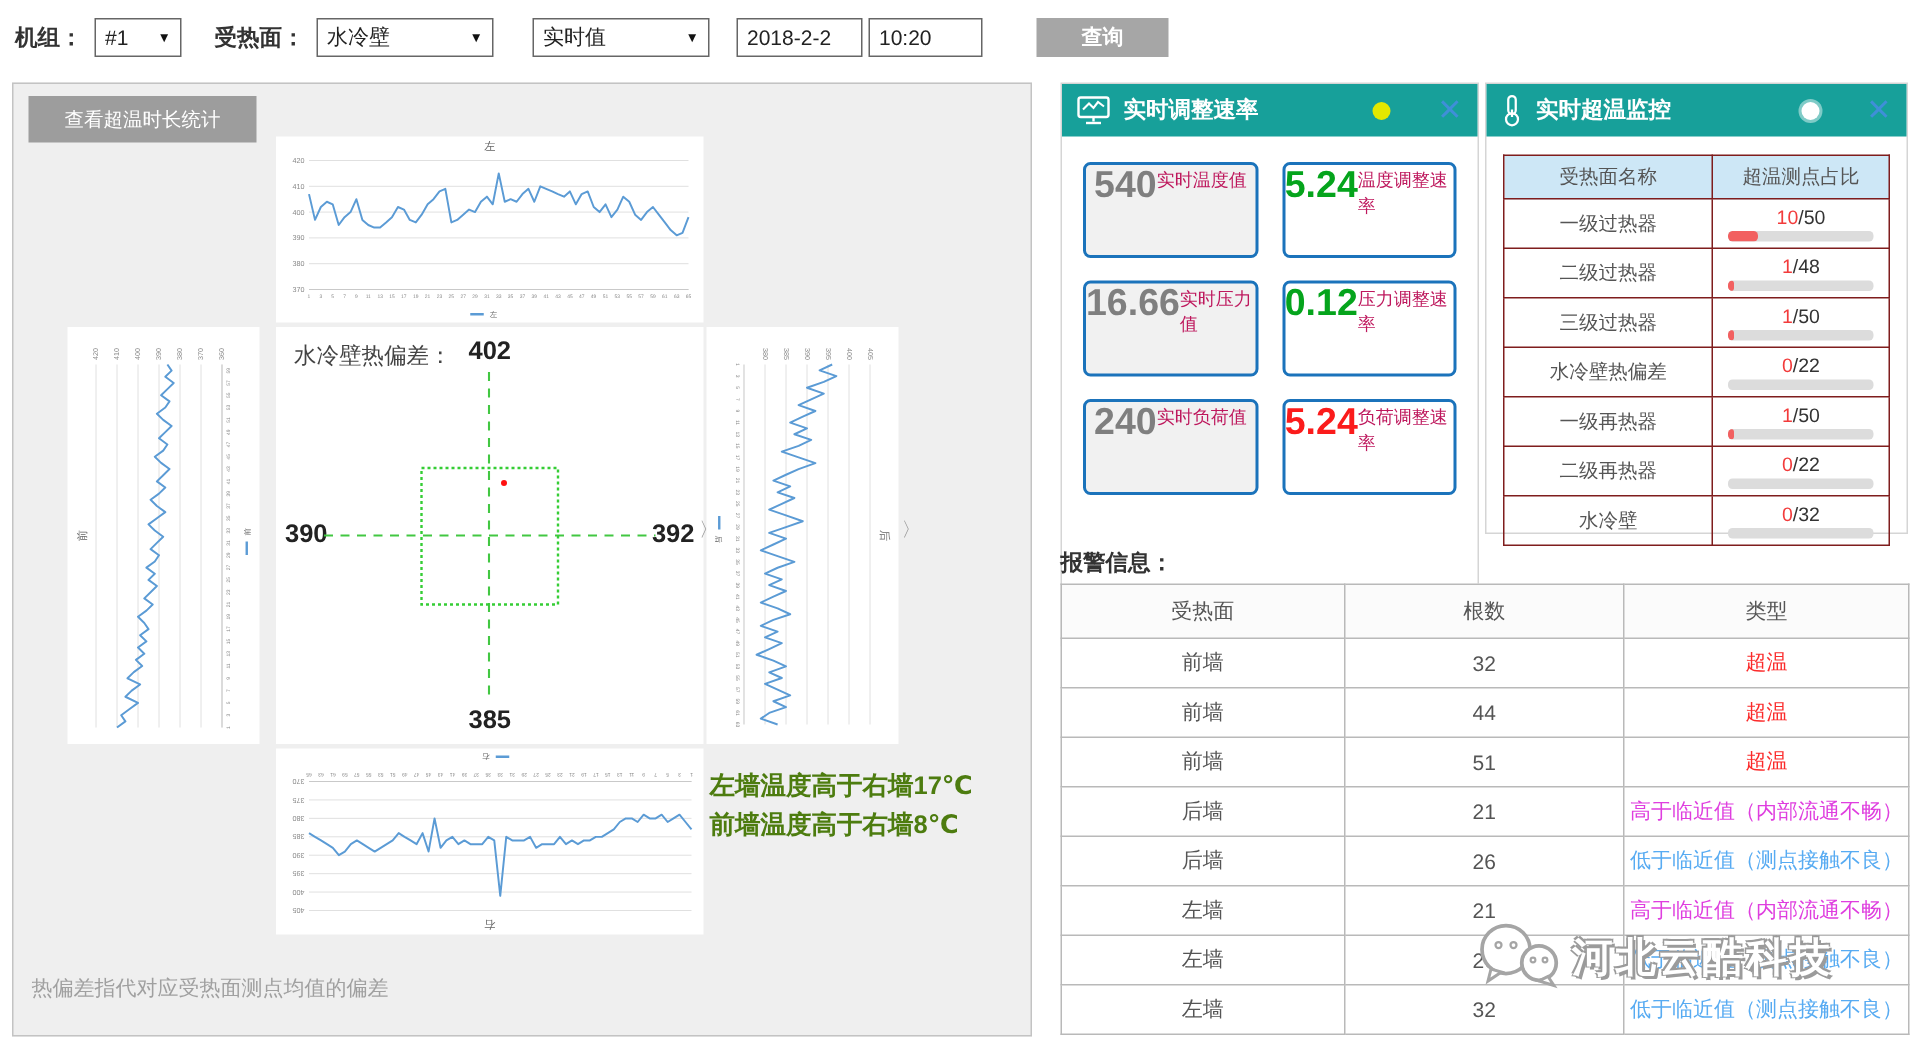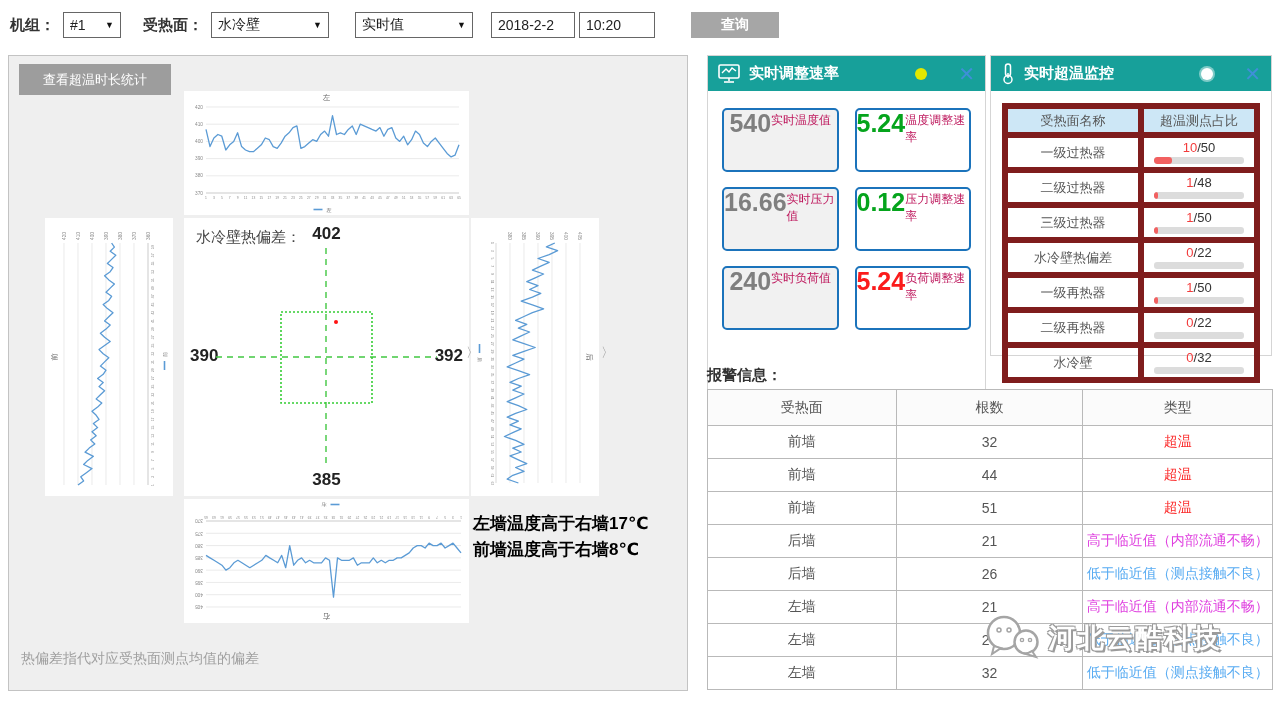--- a/index.html
+++ b/index.html
@@ -33,42 +33,42 @@
   .rot90  { transform:rotate(90deg); }
   .rot180 svg { transform:rotate(180deg); }
   .chev { position:absolute; font-size:13px; color:#9a9a9a; }
   .dev-title { position:absolute; left:12px; top:10px; font-size:15px; color:#444; }
   .dev-val { position:absolute; font-size:17px; font-weight:bold; color:#222; }
   .dev-top    { left:0; right:0; top:6px; text-align:center; }
   .dev-bottom { left:0; right:0; bottom:6px; text-align:center; }
   .dev-left   { left:6px; top:128px; }
   .dev-right  { right:6px; top:128px; }
   .annotation { position:absolute; left:464px; top:455px; font-size:17px; font-weight:bold;
-    color:#000000; line-height:26px; }
+    color:#4d7c0f; line-height:26px; }
   .footnote { position:absolute; left:12px; bottom:22px; font-size:14px; color:#a0a0a0; }
 
   
   .panel { position:absolute; top:55px; background:#fff; border:1px solid #d5d5d5; }
   .panel-rate { left:707px; width:279px; height:376px; }
   .panel-ot   { left:990px; width:282px; height:301px; }
   .panel-head { height:35px; background:#17a09a; display:flex; align-items:center; padding:0 10px; gap:9px; }
   .panel-title { color:#fff; font-size:15px; font-weight:bold; flex:1; }
   .dot { width:12px; height:12px; border-radius:50%; margin-right:22px; }
   .dot-yellow { background:#e3e800; }
   .dot-white  { background:#fff; box-shadow:0 0 0 2px rgba(255,255,255,.45); }
   .close-x { color:#3f8fd8; font-size:20px; font-weight:bold; line-height:1; cursor:pointer; }
 
   .rate-grid { display:grid; grid-template-columns:1fr 1fr; gap:15px 16px; padding:17px 14px; }
   .rate-box { border:2px solid #1b73bb; border-radius:5px; height:64px; display:flex;
     align-items:flex-start; justify-content:center; }
   .rate-val { font-size:25px; font-weight:bold; line-height:27px; }
   .rate-lab { font-size:12px; color:#be185d; margin-top:2px; }
 
   .ot-table { margin:12px 11px 0 11px; border:1px solid #b3b3b3; border-collapse:collapse; width:258px; }
-  .ot-table td { border:6px solid #7f1d1d; font-size:13px; color:#555; }
+  .ot-table td { border:1px solid #7f1d1d; font-size:13px; color:#555; }
   .ot-head td { background:#cde7f6; height:29px; text-align:center; font-size:13px; }
   .ot-name { width:140px; text-align:center; height:33px; }
   .ot-ratio { width:118px; padding:2px 10px 3px 10px; }
   .ot-ratio .nums { font-size:13px; text-align:center; color:#333; }
   .ot-ratio .num-red { color:#f23b3b; }
   .ot-bar { height:7px; background:#dcdcdc; border-radius:3px; margin-top:2px; overflow:hidden; }
   .ot-fill { height:100%; background:#f26060; border-radius:3px; }
 
   
   .alarm-title { position:absolute; left:707px; top:366px; font-size:15px; font-weight:bold; color:#333; }

